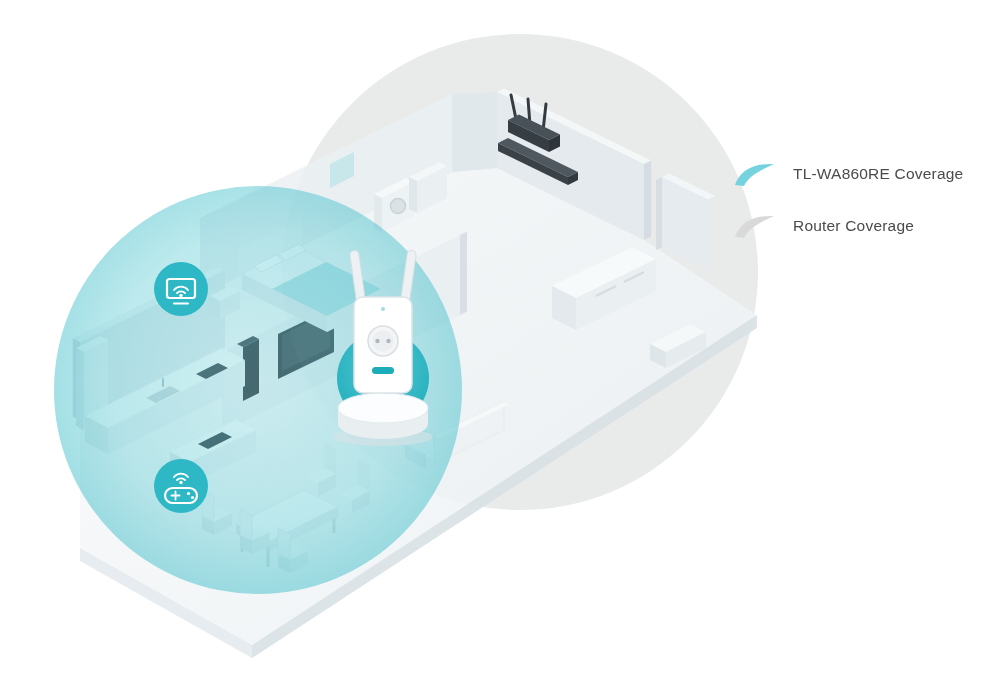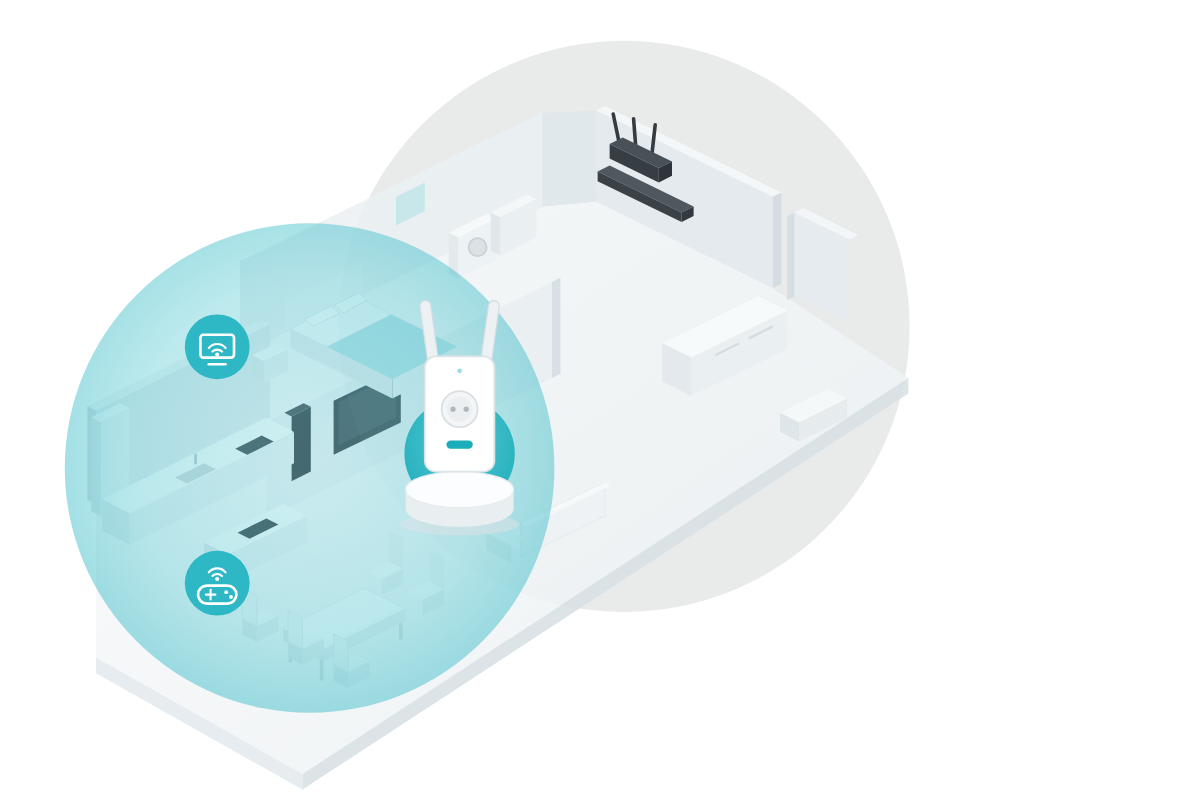--- a/index.html
+++ b/index.html
@@ -216,15 +216,27 @@
     <path d="M177,480 a5.6,5.6 0 0 1 8,0" stroke="#ffffff" stroke-width="1.8" fill="none" stroke-linecap="round"></path>
     <circle cx="181" cy="482.5" r="1.7" fill="#ffffff"></circle>
     <rect x="165" y="488" width="32" height="15" rx="7.5" fill="none" stroke="#ffffff" stroke-width="2.2"></rect>
     <path d="M171.5,495.5 h8 M175.5,491.5 v8" stroke="#ffffff" stroke-width="1.8" stroke-linecap="round"></path>
     <circle cx="188.5" cy="493.5" r="1.6" fill="#ffffff"></circle>
     <circle cx="192.5" cy="497.5" r="1.6" fill="#ffffff"></circle>
   </g>
 </svg>
 
 <div class="legend">
+  <div class="legend-item">
+    <svg class="swoosh" viewBox="0 0 44 28">
+      <path d="M2,25 C7,11 19,3 41,4 C30,9 16,15 11,26 Z" fill="#74d3de"></path>
+    </svg>
+    <span class="legend-label">TL-WA860RE Coverage</span>
+  </div>
+  <div class="legend-item">
+    <svg class="swoosh" viewBox="0 0 44 28">
+      <path d="M2,25 C7,11 19,3 41,4 C30,9 16,15 11,26 Z" fill="#d9d9d9"></path>
+    </svg>
+    <span class="legend-label">Router Coverage</span>
+  </div>
 </div>
 
 </div>
 
 </body></html>

